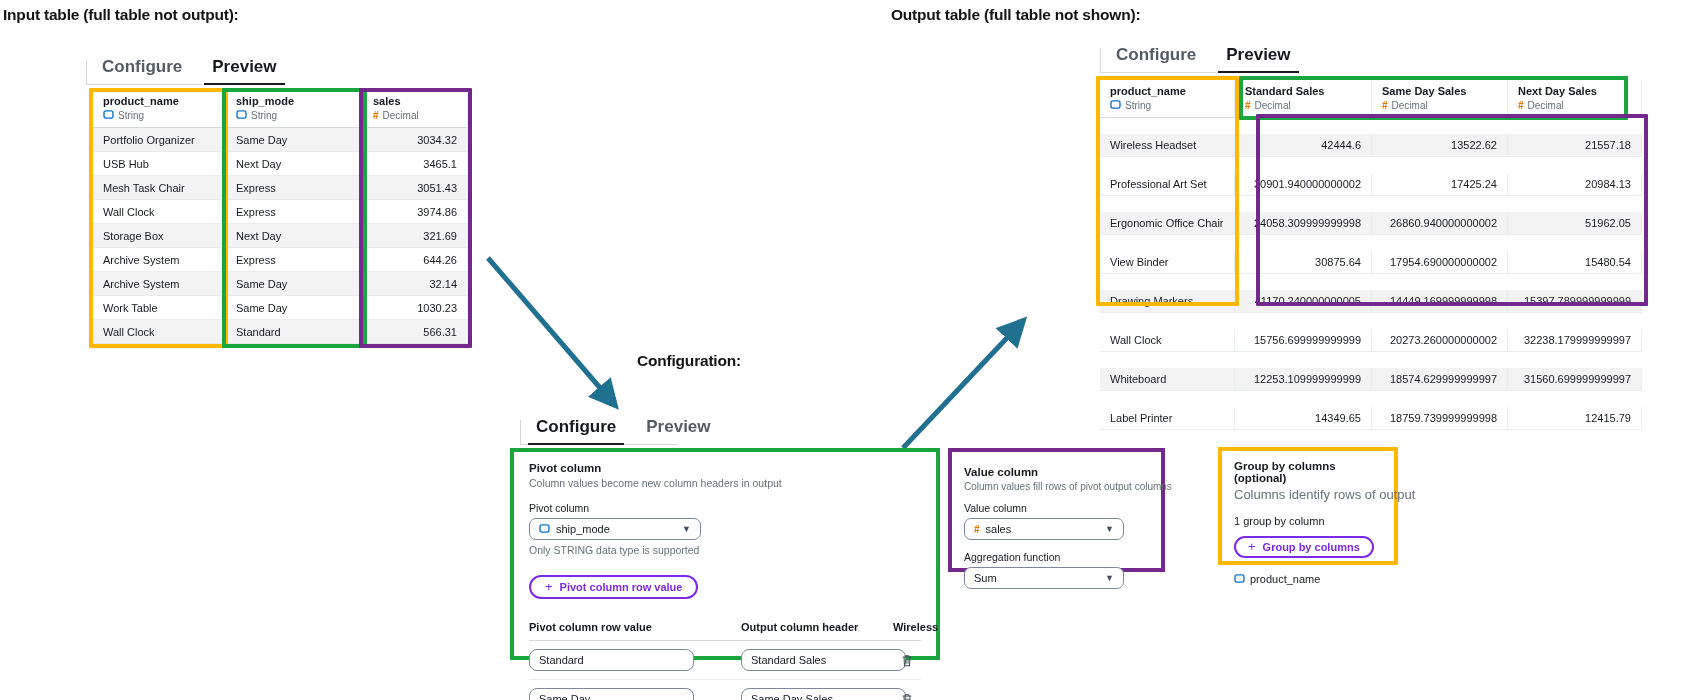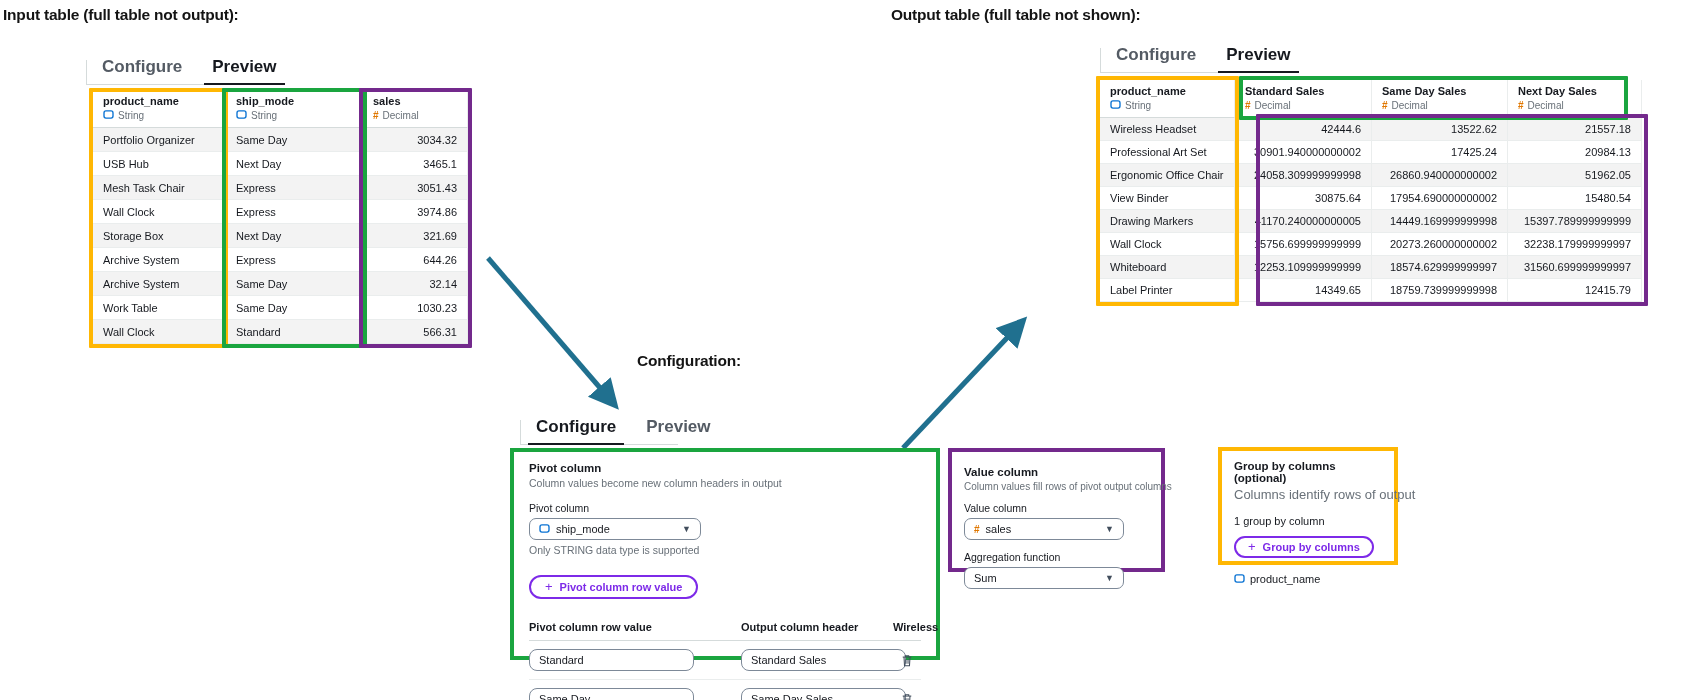--- a/index.html
+++ b/index.html
@@ -16,21 +16,21 @@
 
   
   .data-grid { position: absolute; display: grid; background: #fff; font-size: 11px; color: #16191f; }
   .th { background: #fff; padding: 5px 10px 4px 10px; border-right: 1px solid #eaeded; border-bottom: 1px solid #d5dbdb; }
   .th .col-name { font-weight: bold; font-size: 11px; margin-bottom: 3px; white-space: nowrap; }
   .th .col-type { display: flex; gap: 4px; font-size: 10px; color: #687078; }
   .td { padding: 0 10px; display: flex; align-items: center; border-right: 1px solid #eaeded; border-bottom: 1px solid #eaeded; white-space: nowrap; overflow: hidden; }
   .td.num { justify-content: flex-end; }
   .td.odd { background: #f3f3f3; }
   .input-grid .td { height: 24px; }
-  .output-grid .td { height: 23px; }
+  .output-grid .td { height: 23px; margin-top: 16px; }
   .input-grid .th { height: 38px; }
   .output-grid .th { height: 38px; }
 
   .hash { color: var(--orange); font-weight: bold; font-size: 10px; }
 
   
   .overlay { position: absolute; border: 4px solid; pointer-events: none; border-radius: 1px; }
   .ov-yellow { border-color: var(--yellow); }
   .ov-green  { border-color: var(--green); }
   .ov-purple { border-color: var(--purple); }

